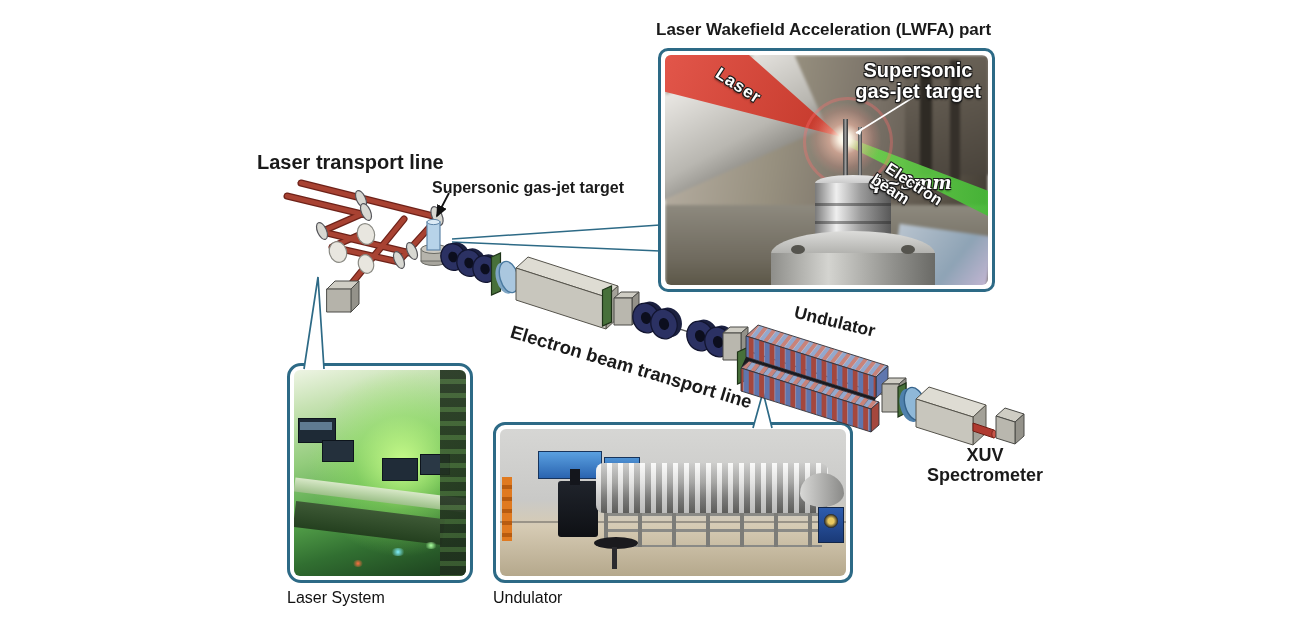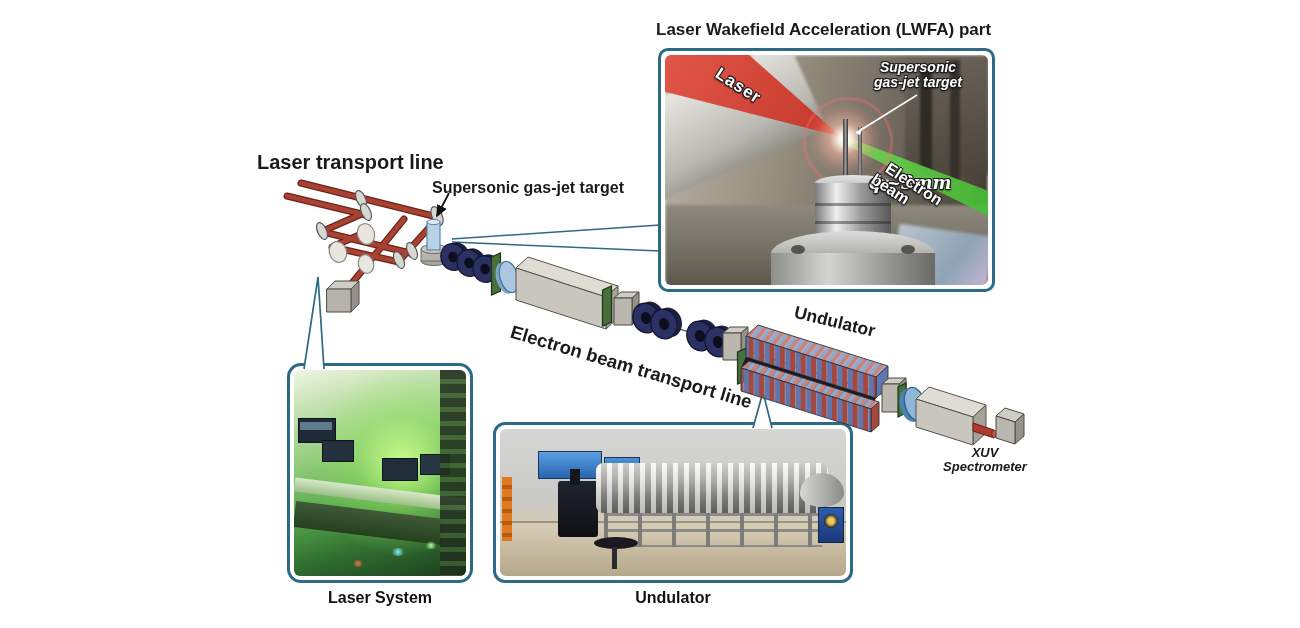--- a/index.html
+++ b/index.html
@@ -11,34 +11,34 @@
   
   .frame{position:absolute;background:#fff;border:3px solid #2d6a86;z-index:10;
          box-sizing:border-box;padding:4px;}
   .frame .ph{position:relative;width:100%;height:100%;overflow:hidden;border-radius:6px;}
   .layer{position:absolute;inset:0;}
   
   #lwfa-frame{left:658px;top:48px;width:337px;height:244px;border-radius:10px;}
   .inset-lbl{position:absolute;color:#fff;font-weight:bold;z-index:8;line-height:1.05;
      text-shadow:-1px -1px 0 #1c1c1c,1px -1px 0 #1c1c1c,-1px 1px 0 #1c1c1c,1px 1px 0 #1c1c1c,0 2px 2px rgba(0,0,0,.5);}
   
-  .caption{position:absolute;text-align:center;font-weight:bold;color:#111;font-size:16px;z-index:30;}
+  .caption{position:absolute;text-align:left;font-weight:normal;color:#111;font-size:16px;z-index:30;}
   
   #schematic{position:absolute;left:0;top:0;z-index:20;pointer-events:none;}
 </style>
 </head>
 <body>
 
 <div class="lbl" style="left:656px;top:20px;font-size:17px;">Laser Wakefield Acceleration (LWFA) part</div>
 
 <div class="lbl" style="left:257px;top:151px;font-size:20px;">Laser transport line</div>
 <div class="lbl" style="left:432px;top:159px;font-size:16px;margin-top:20px;">Supersonic gas-jet target</div>
 <div class="lbl" style="left:514px;top:321px;font-size:18.5px;transform:rotate(16.5deg);transform-origin:left top;">Electron beam transport line</div>
 <div class="lbl" style="left:797px;top:302px;font-size:17.5px;transform:rotate(13.5deg);transform-origin:left top;">Undulator</div>
-<div class="lbl" style="left:915px;top:446px;width:140px;text-align:center;font-size:13px;line-height:1.1;white-space:normal;font-style:italic;">
+<div class="lbl" style="left:915px;top:446px;width:140px;text-align:center;font-size:18px;line-height:1.1;white-space:normal;">
   <span>XUV</span><br>
   <span>Spectrometer</span>
 </div>
 
 <div class="frame" id="lwfa-frame">
   <div class="ph">
 
     <div class="layer" style="filter:blur(1.5px);">
       <div class="layer" style="background:linear-gradient(100deg,#b9b1a5 0%,#97907f 35%,#7a7268 60%,#564f44 85%,#3c372f 100%);"></div>
       <div class="abs" style="left:-30px;top:18px;width:180px;height:95px;background:linear-gradient(175deg,#eceae6,#b9b7b1 70%,#8d8b85);transform:rotate(-24deg);"></div>
@@ -68,21 +68,21 @@
       <div class="abs" style="left:6px;top:112px;width:14px;height:9px;border-radius:50%;background:#55544e;"></div>
       <div class="abs" style="left:116px;top:112px;width:14px;height:9px;border-radius:50%;background:#55544e;"></div>
     </div>
 
     <svg class="abs" style="left:0;top:0;z-index:7;" width="323" height="230">
       <path d="M252,40 L191,78" stroke="#fff" stroke-width="1.6" fill="none"></path>
       <path d="M191,78 l7,-6 l-3,8 z" fill="#fff"></path>
     </svg>
 
     <div class="inset-lbl" style="left:48px;top:22px;font-size:17px;transform:rotate(33deg);letter-spacing:1px;">Laser</div>
-    <div class="inset-lbl" style="left:190px;top:5px;width:126px;text-align:center;font-size:14px;font-style:italic;">
+    <div class="inset-lbl" style="left:190px;top:5px;width:126px;text-align:center;font-size:20px;">
       <span>Supersonic</span><br>
       <span>gas-jet target</span>
     </div>
     <div class="inset-lbl" style="left:204px;top:76px;font-size:18px;font-family:'DejaVu Serif',serif;font-style:italic;margin-top:43px;">ϕ~3mm</div>
     <div class="inset-lbl" style="left:212px;top:120px;font-size:16px;transform:rotate(33deg);text-align:left;">
       <span>Electron</span><br>
       <span style="display:inline-block;transform:translateX(-6px);">beam</span>
     </div>
   </div>
 </div>

